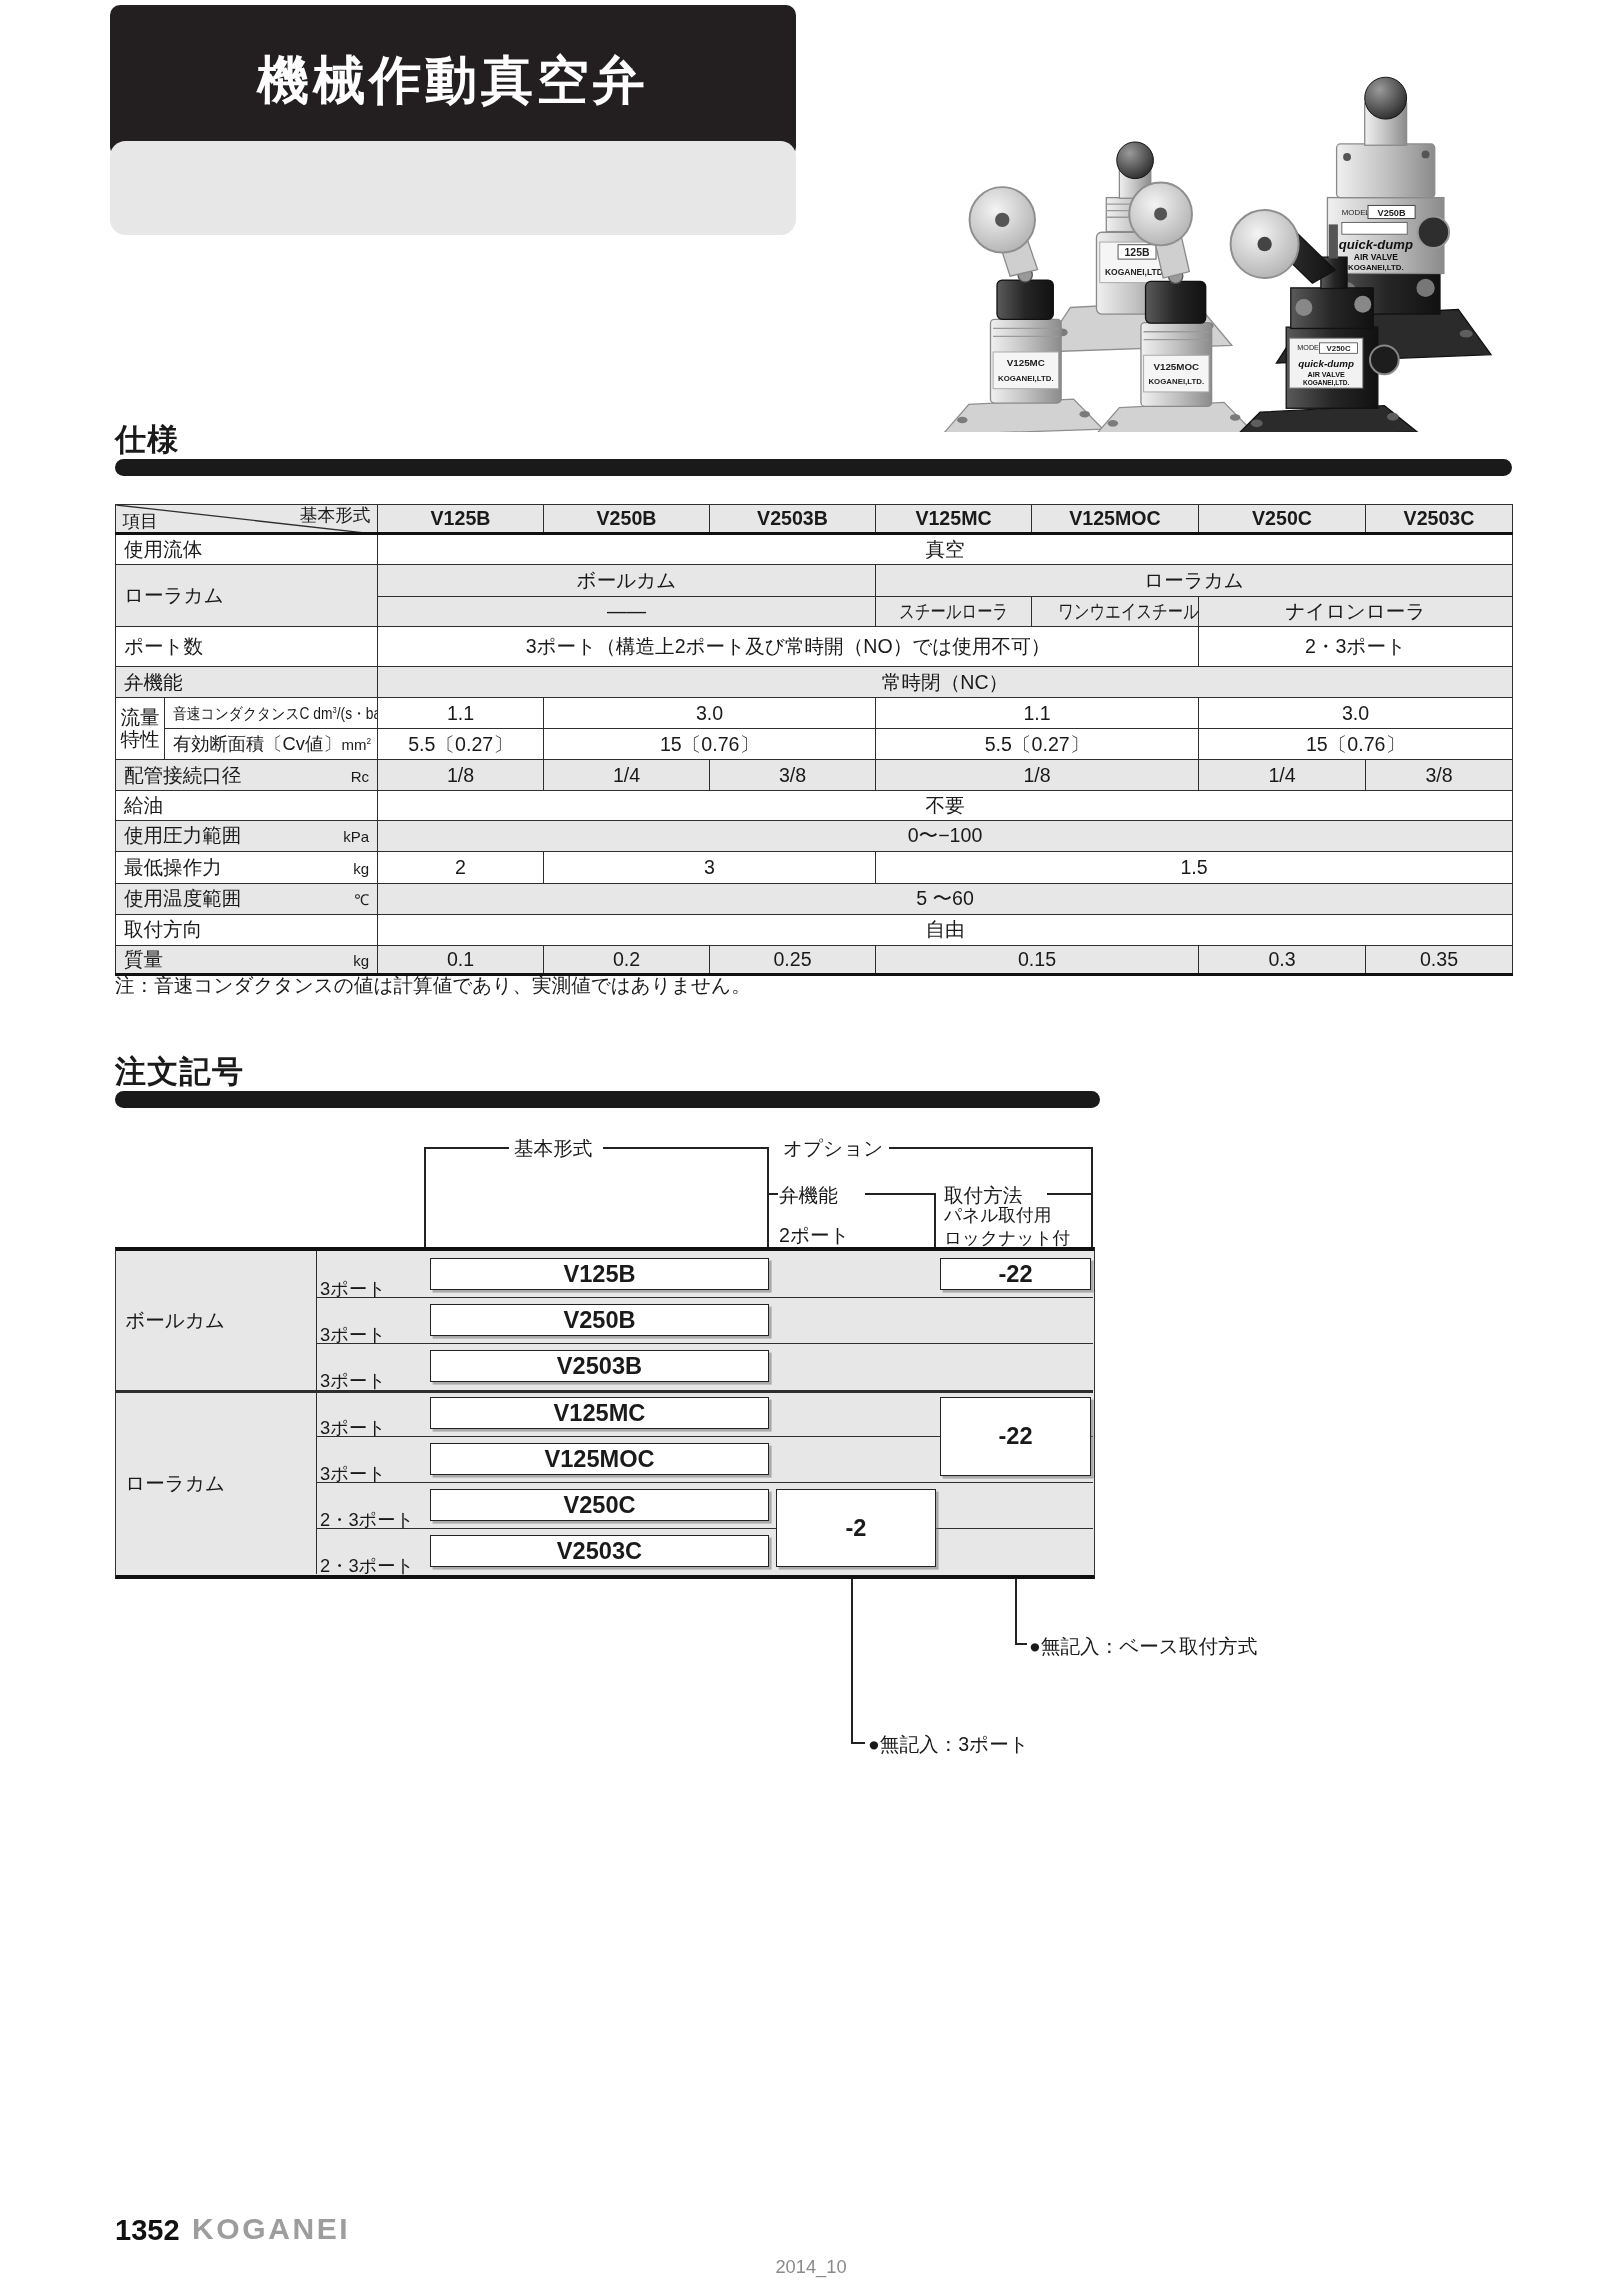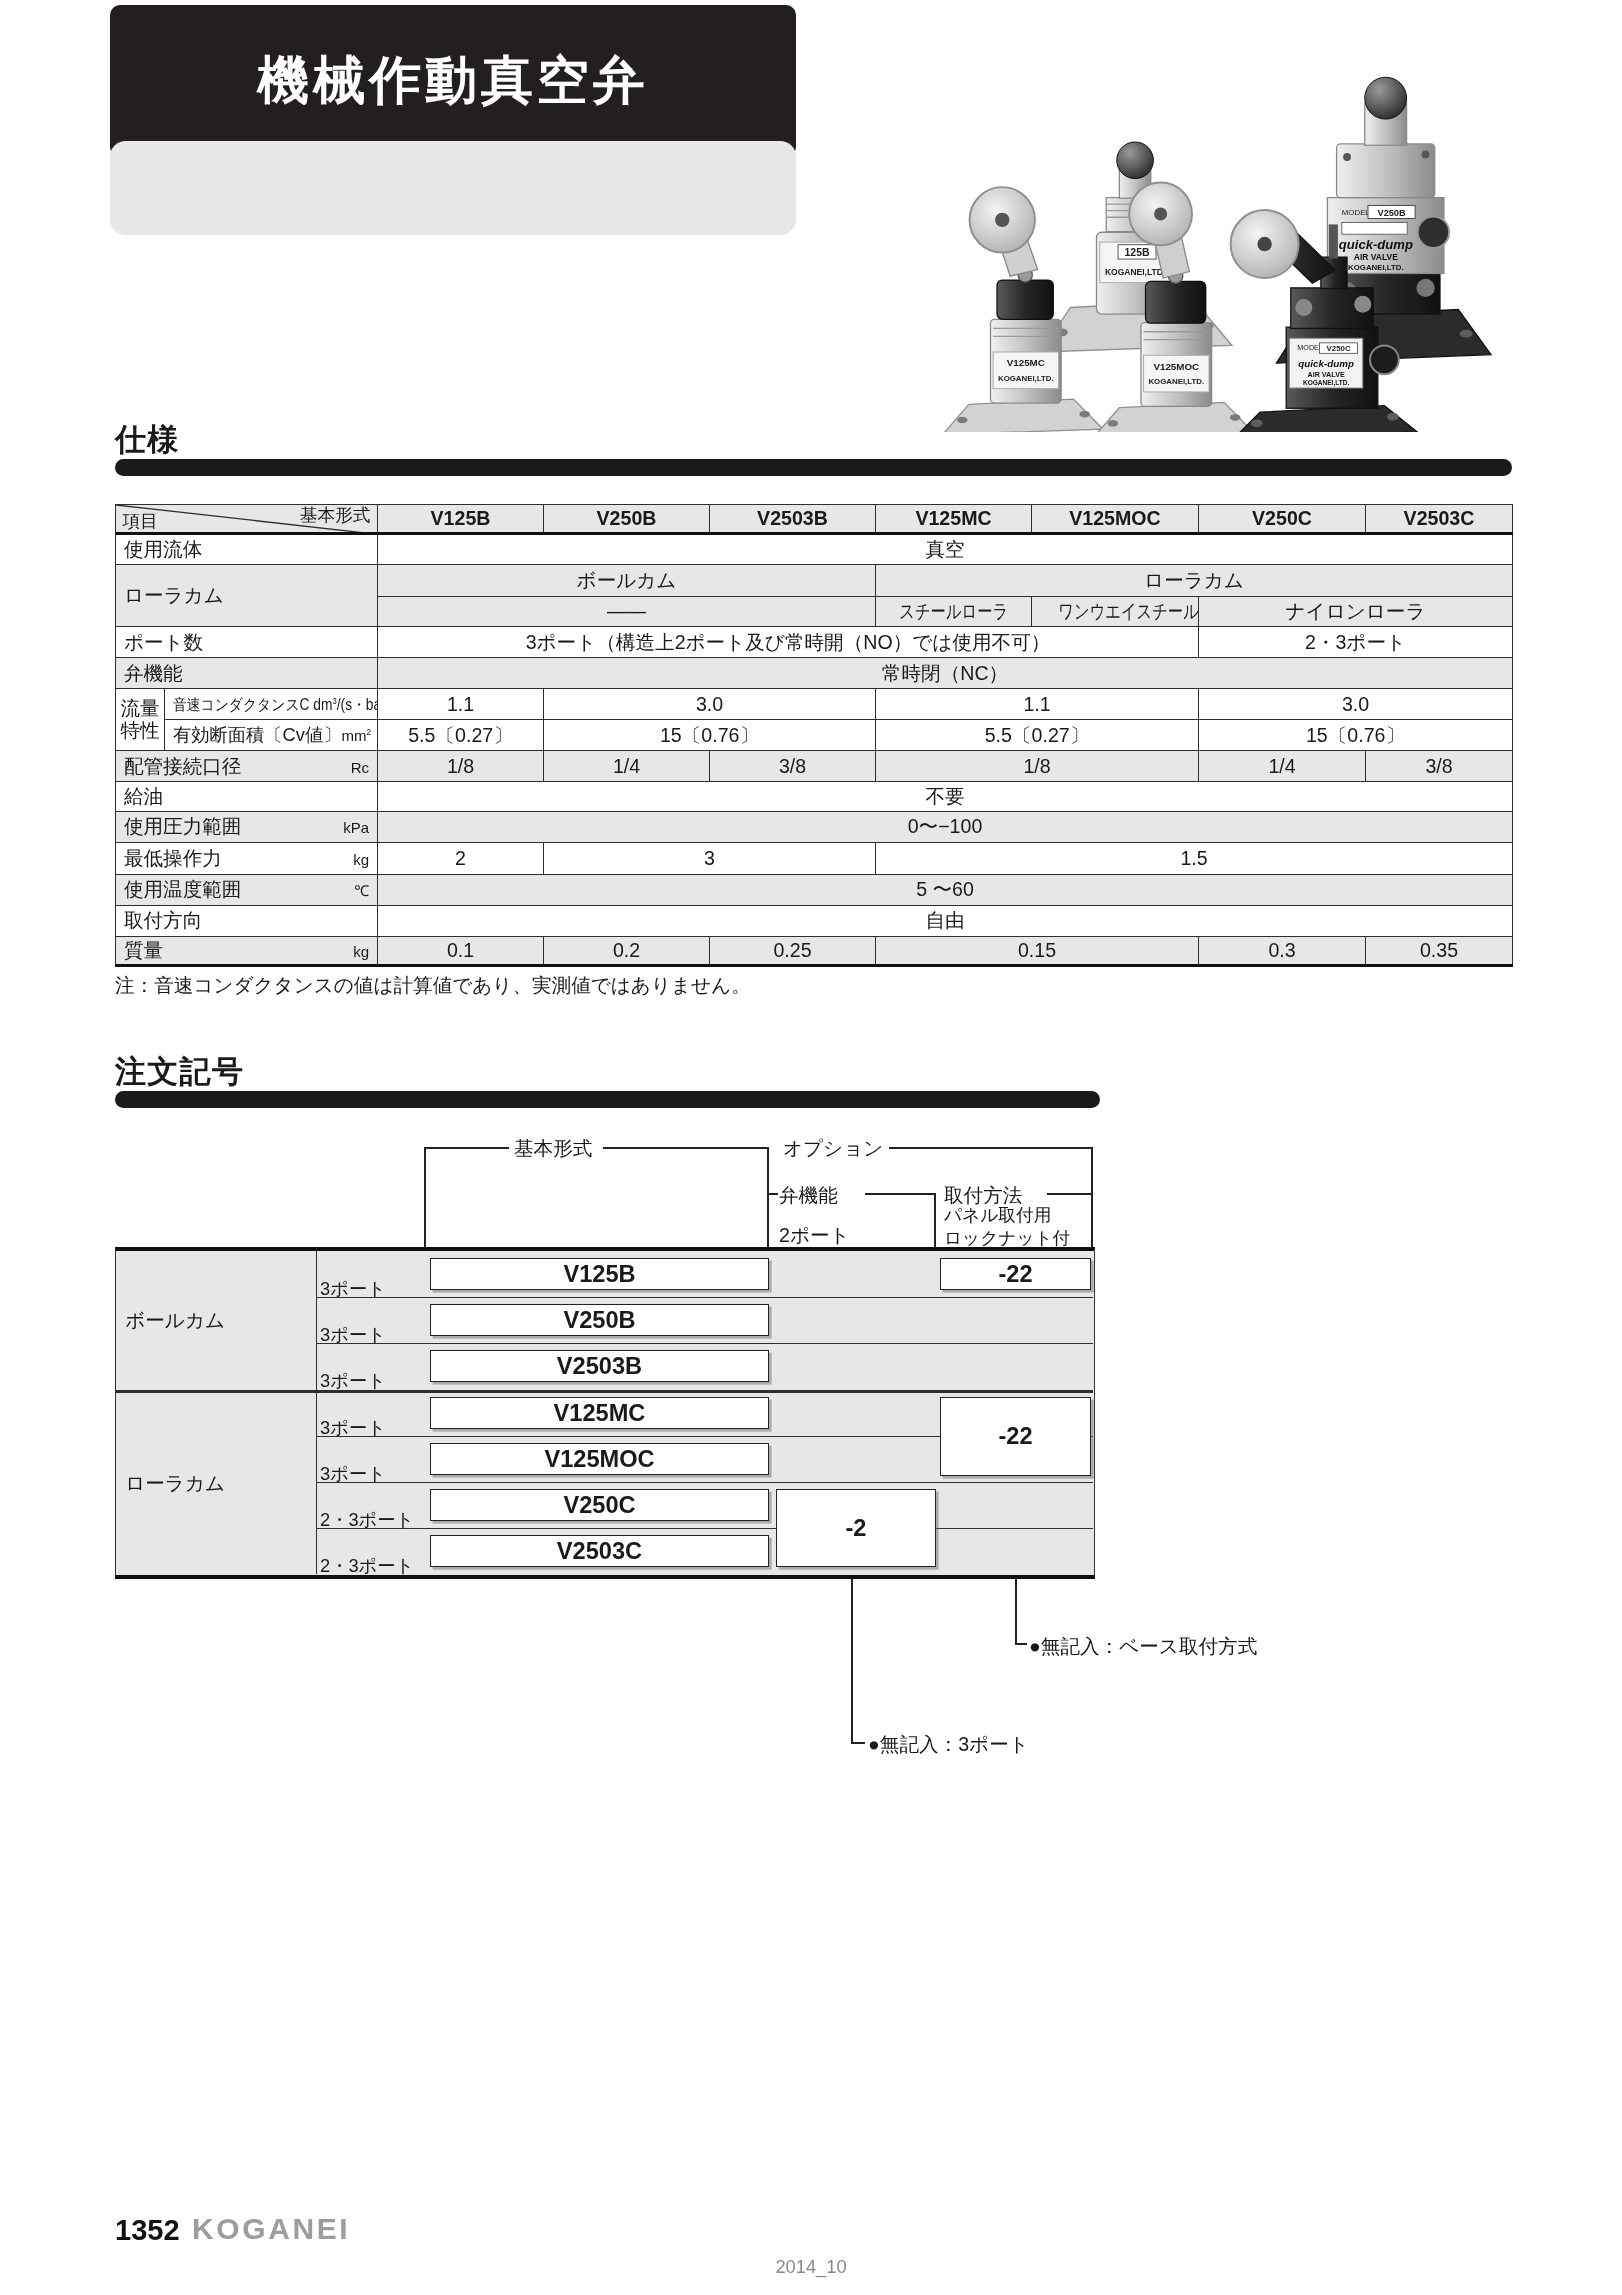--- a/index.html
+++ b/index.html
@@ -232,21 +232,21 @@
       <td colspan="2" rowspan="2" class="lbl">ローラカム</td>
       <td colspan="3">ボールカム</td>
       <td colspan="4">ローラカム</td>
     </tr>
     <tr class="gray" style="height:30px">
       <td colspan="3">――</td>
       <td><span class="cond">スチールローラ</span></td>
       <td><span class="cond">ワンウエイスチールローラ</span></td>
       <td colspan="2">ナイロンローラ</td>
     </tr>
-    <tr style="height:31px">
+    <tr style="height:40px">
       <td colspan="2" class="lbl">ポート数</td>
       <td colspan="5">3ポート（構造上2ポート及び常時開（NO）では使用不可）</td>
       <td colspan="2">2・3ポート</td>
     </tr>
     <tr class="gray" style="height:31px">
       <td colspan="2" class="lbl">弁機能</td>
       <td colspan="7">常時閉（NC）</td>
     </tr>
     <tr style="height:31px">
       <td rowspan="2">

